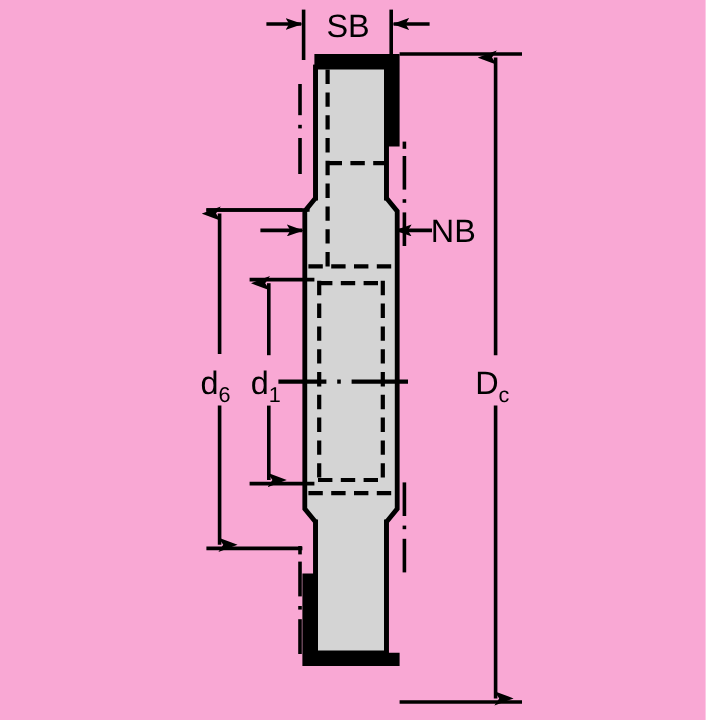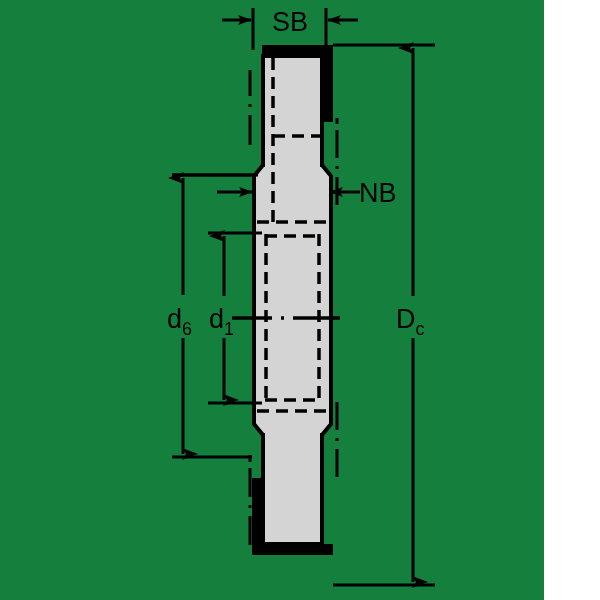--- a/index.html
+++ b/index.html
@@ -5,23 +5,23 @@
   html, body {
     margin: 0;
     padding: 0;
     background: #ffffff;
   }
   body {
     font-family: "Liberation Sans", sans-serif;
   }
   #drawing-root {
     position: relative;
-    width: 544px;
+    width: 588px;
     height: 600px;
-    background: #15803d;
+    background: #f9a8d4;
     overflow: hidden;
   }
   svg#dwg {
     display: block;
     width: 600px;
     height: 600px;
   }
   .lbl {
     font-family: "Liberation Sans", sans-serif;
     font-size: 27px;

